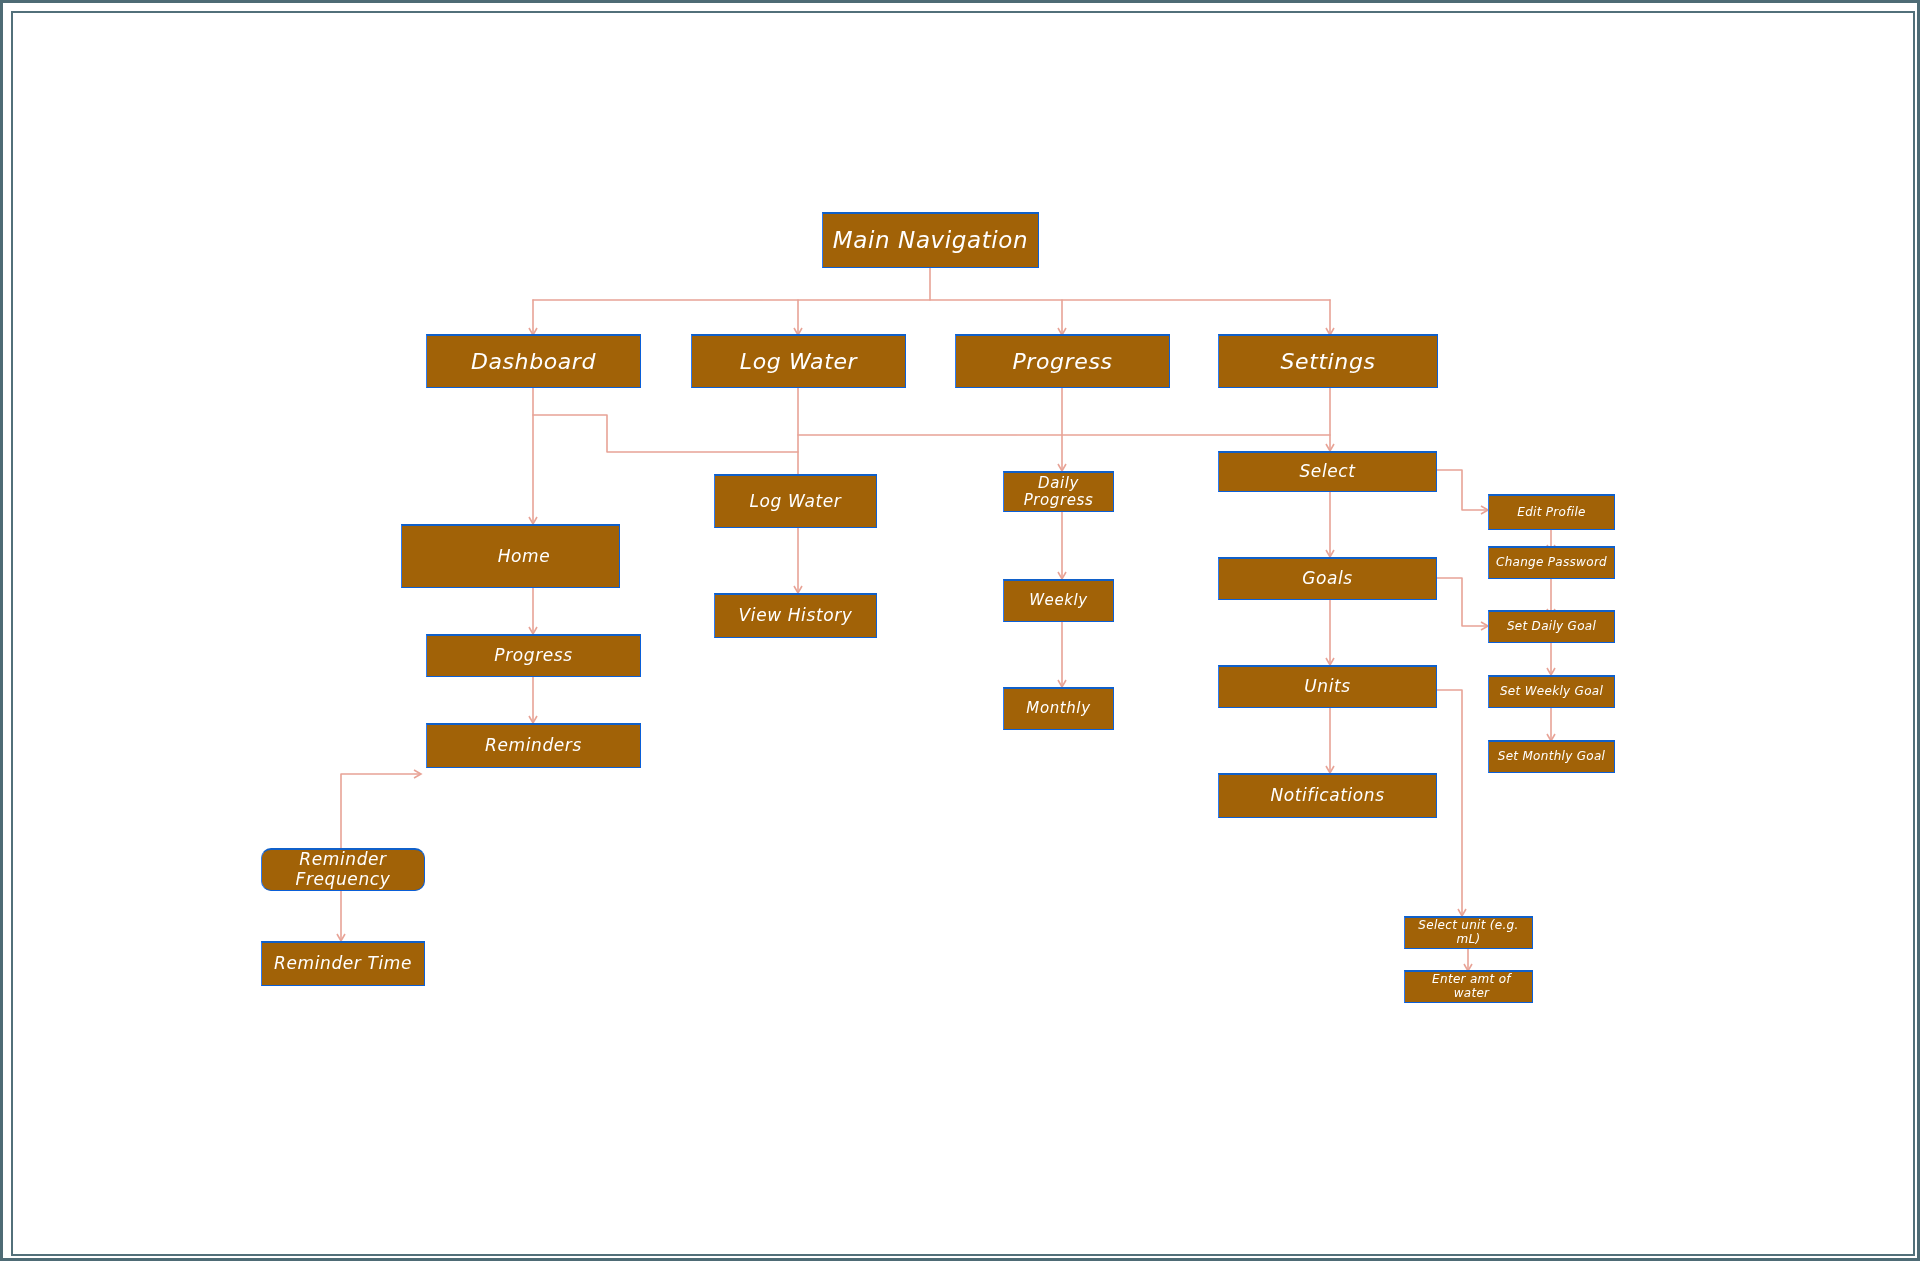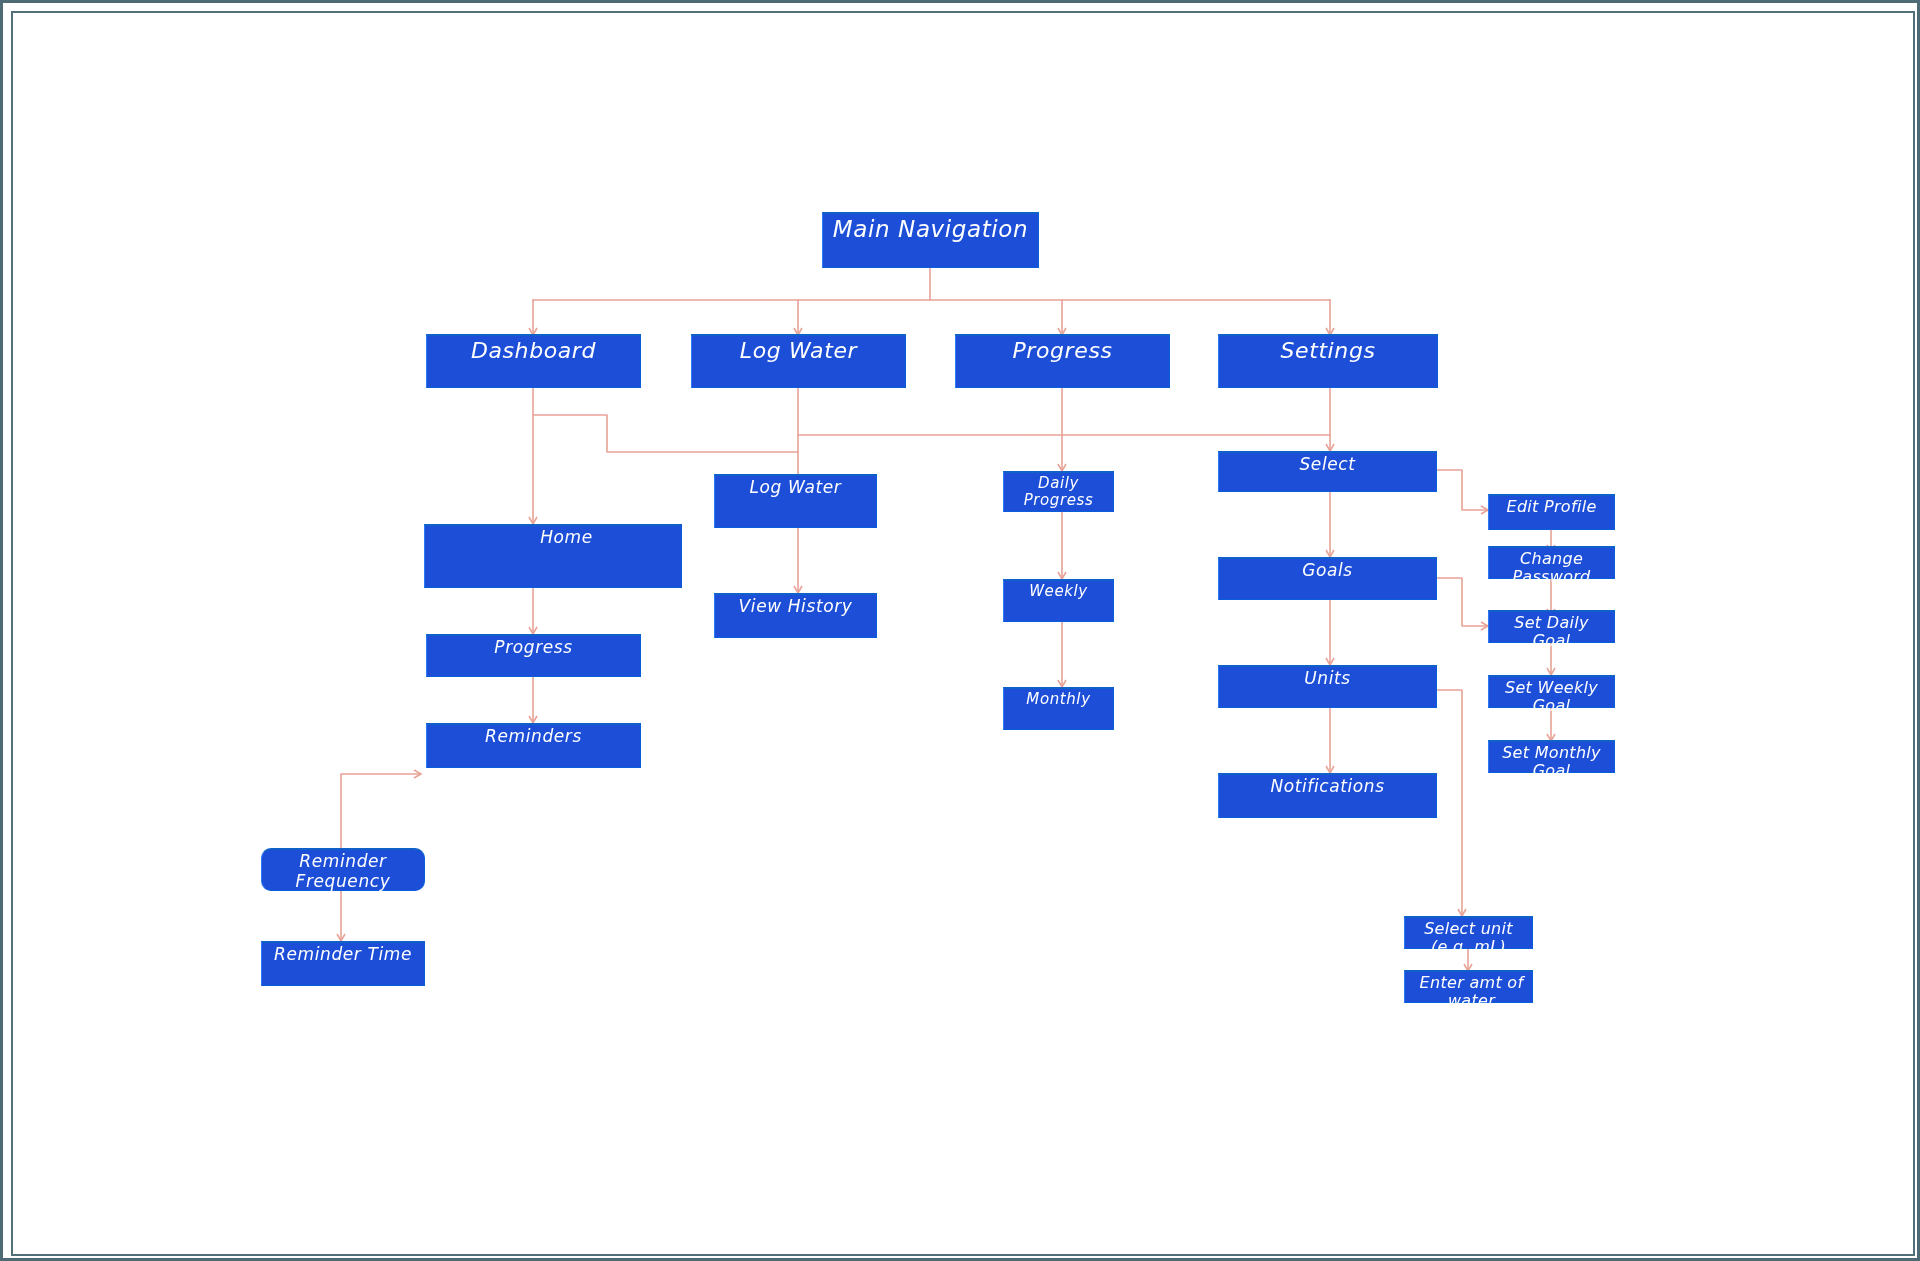--- a/index.html
+++ b/index.html
@@ -34,41 +34,42 @@
   }
   #diagram {
     position: absolute;
     left: 0; top: 0;
     width: 1920px;
     height: 1261px;
   }
   .node {
     position: absolute;
     box-sizing: border-box;
-    background: #1d4ed8;
+    background: #a16207;
     border-top: 2px solid #1060c9;
     border-left: 1px solid #2b7bf5;
     border-right: 1px solid #0a5fd8;
     border-bottom: 1px solid #0a5fd8;
     color: #ffffff;
     display: flex;
+    align-items: center;
     justify-content: center;
     text-align: center;
     font-family: "DejaVu Sans", sans-serif;
     font-style: italic;
     letter-spacing: 0.6px;
     line-height: 1.15;
     padding: 2px 6px;
     user-select: none;
   }
   .node.lvl0 { font-size: 23px; }
   .node.lvl1 { font-size: 22px; }
   .node.lvl2 { font-size: 17px; }
   .node.lvl3 { font-size: 15px; }
-  .node.leaf { font-size: 16px; letter-spacing: 0.3px; }
+  .node.leaf { font-size: 12px; letter-spacing: 0.3px; }
   svg.edges {
     position: absolute;
     left: 0; top: 0;
     width: 1920px;
     height: 1261px;
     pointer-events: none;
   }
   svg.edges path, svg.edges line {
     fill: none;
     stroke: #e8a396;
@@ -182,21 +183,21 @@
   <div class="node lvl1" style="left:691px; top:334px; width:215px; height:54px;">
     <span>Log Water</span>
   </div>
   <div class="node lvl1" style="left:955px; top:334px; width:215px; height:54px;">
     <span>Progress</span>
   </div>
   <div class="node lvl1" style="left:1218px; top:334px; width:220px; height:54px;">
     <span>Settings</span>
   </div>
 
-  <div class="node lvl2" style="left:424px; top:524px; width:258px; height:64px;padding-left:33px;">
+  <div class="node lvl2" style="left:401px; top:524px; width:219px; height:64px;padding-left:33px;">
     <span>Home</span>
   </div>
   <div class="node lvl2" style="left:426px; top:634px; width:215px; height:43px;">
     <span>Progress</span>
   </div>
   <div class="node lvl2" style="left:426px; top:723px; width:215px; height:45px;">
     <span>Reminders</span>
   </div>
   <div class="node lvl2" style="left:261px; top:848px; width:164px; height:43px;border-radius:10px;">
     <span>Reminder Frequency</span>

